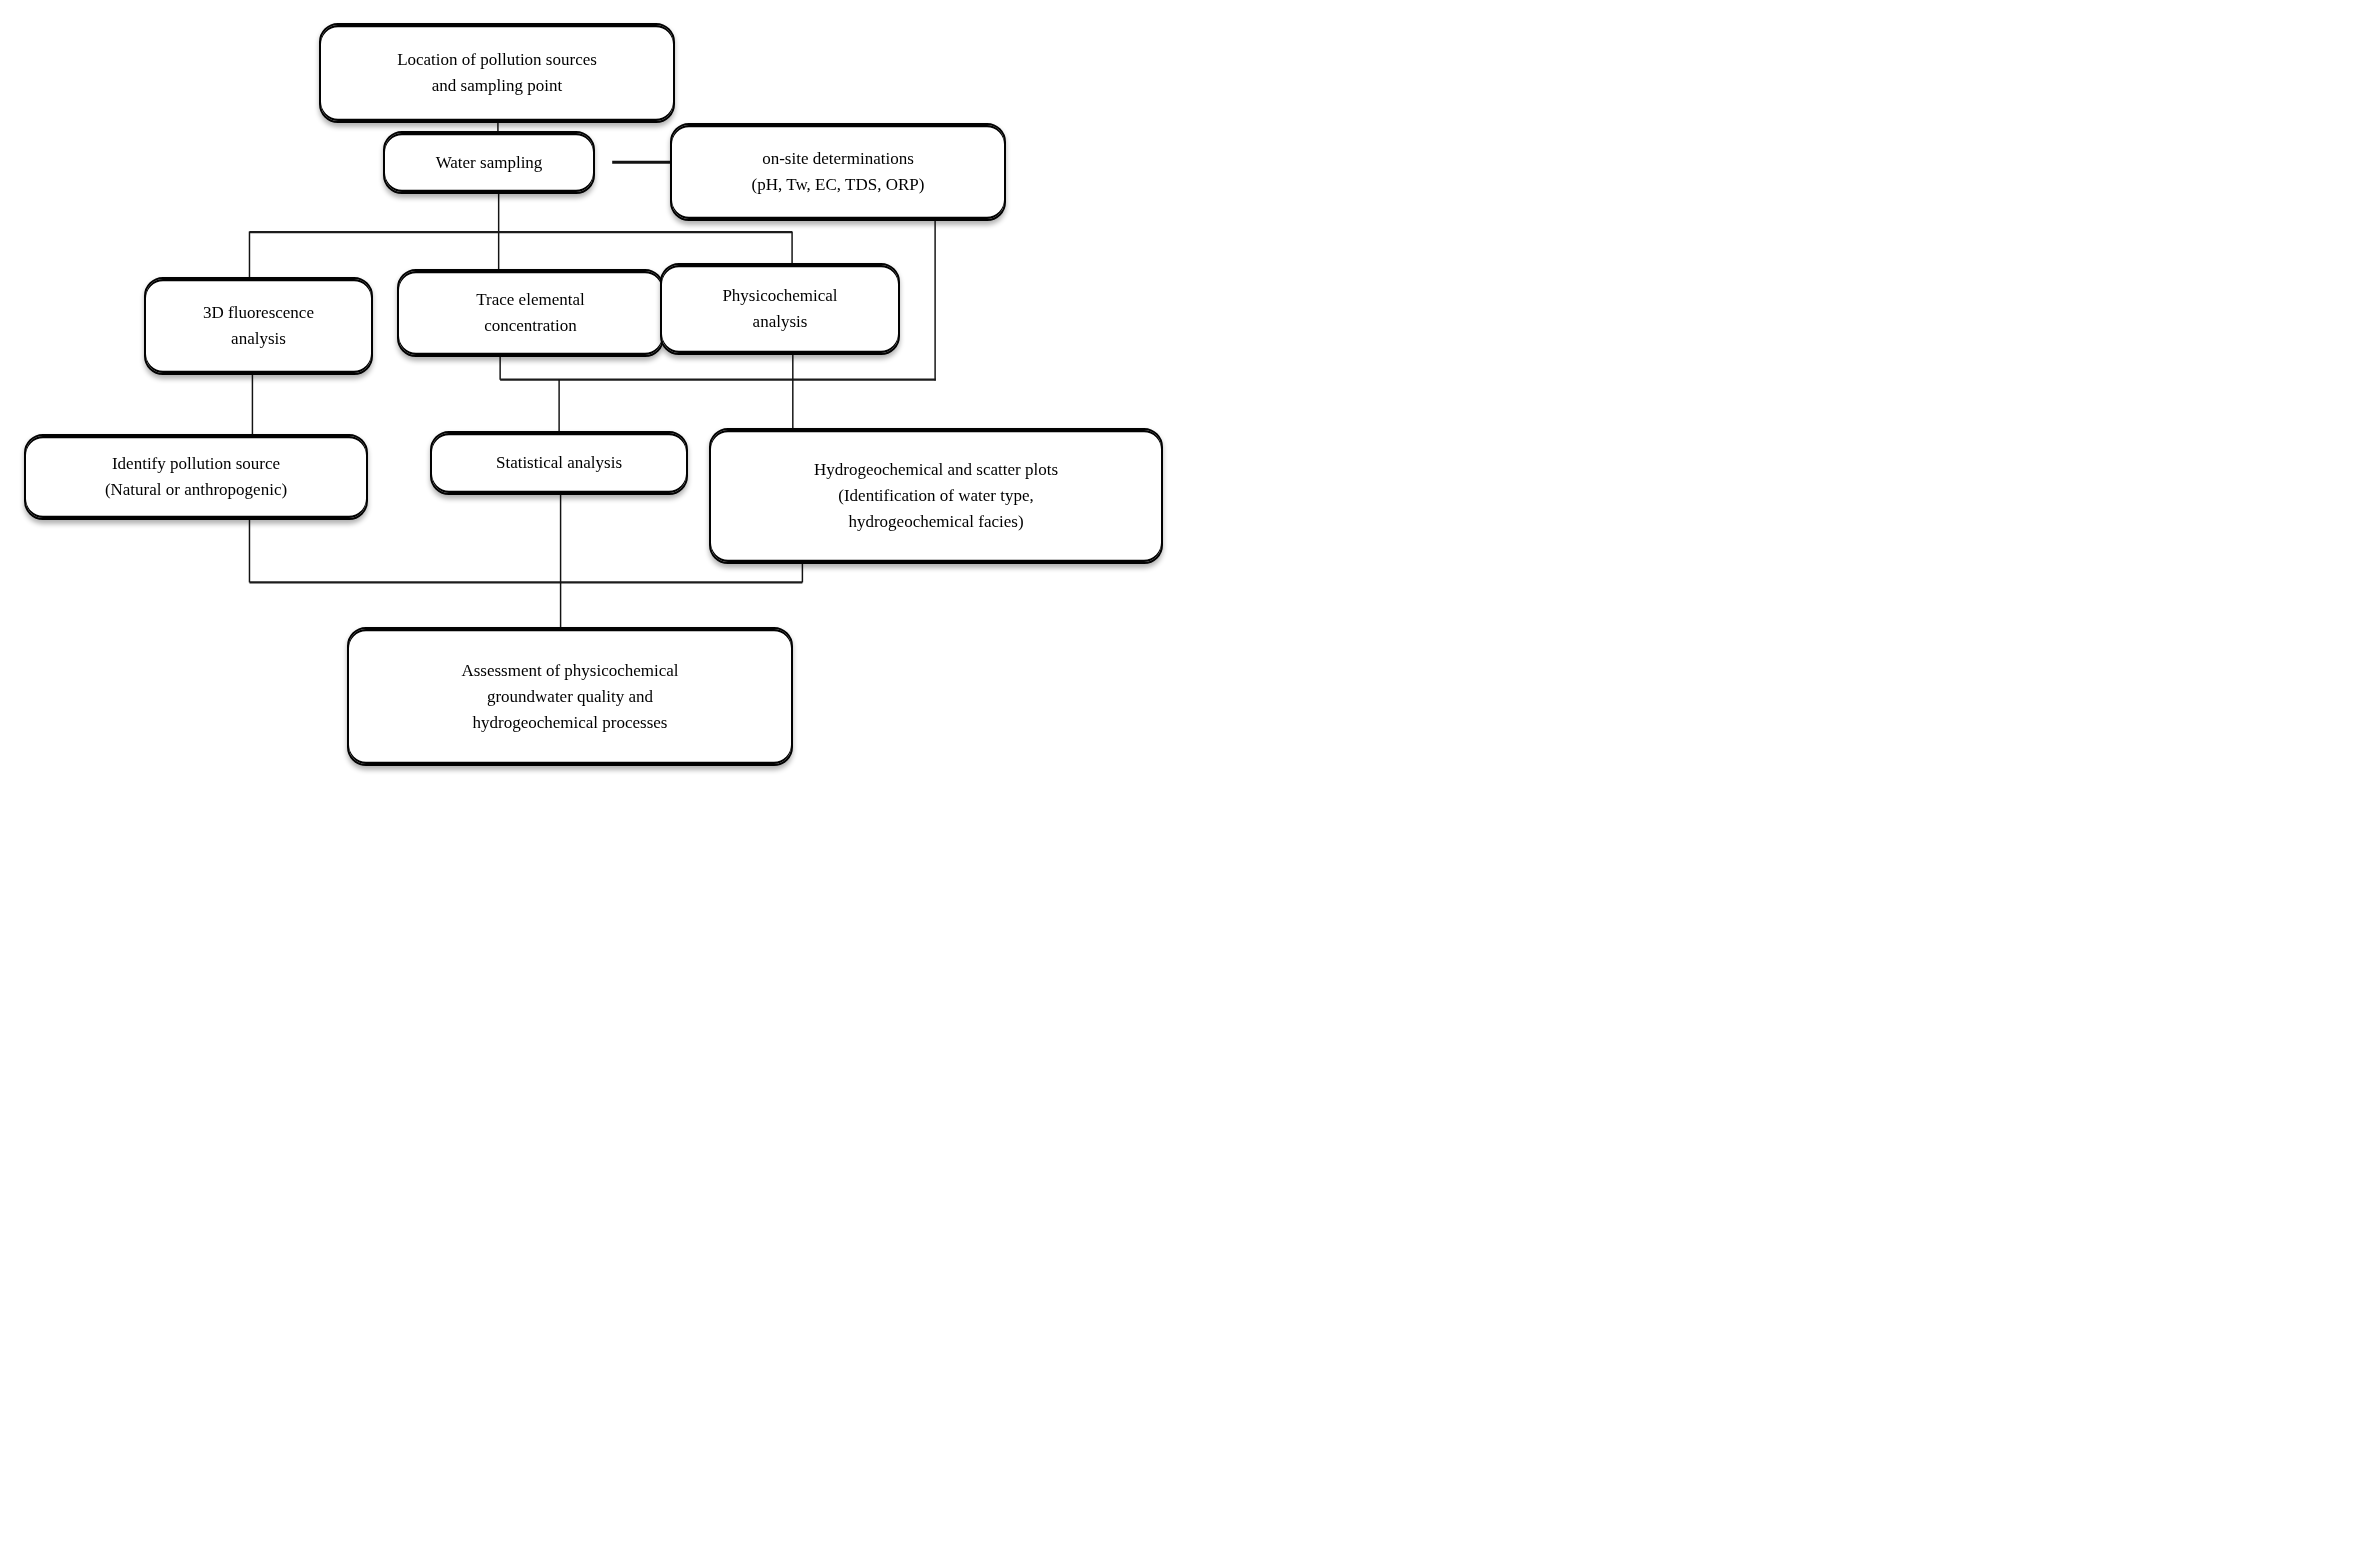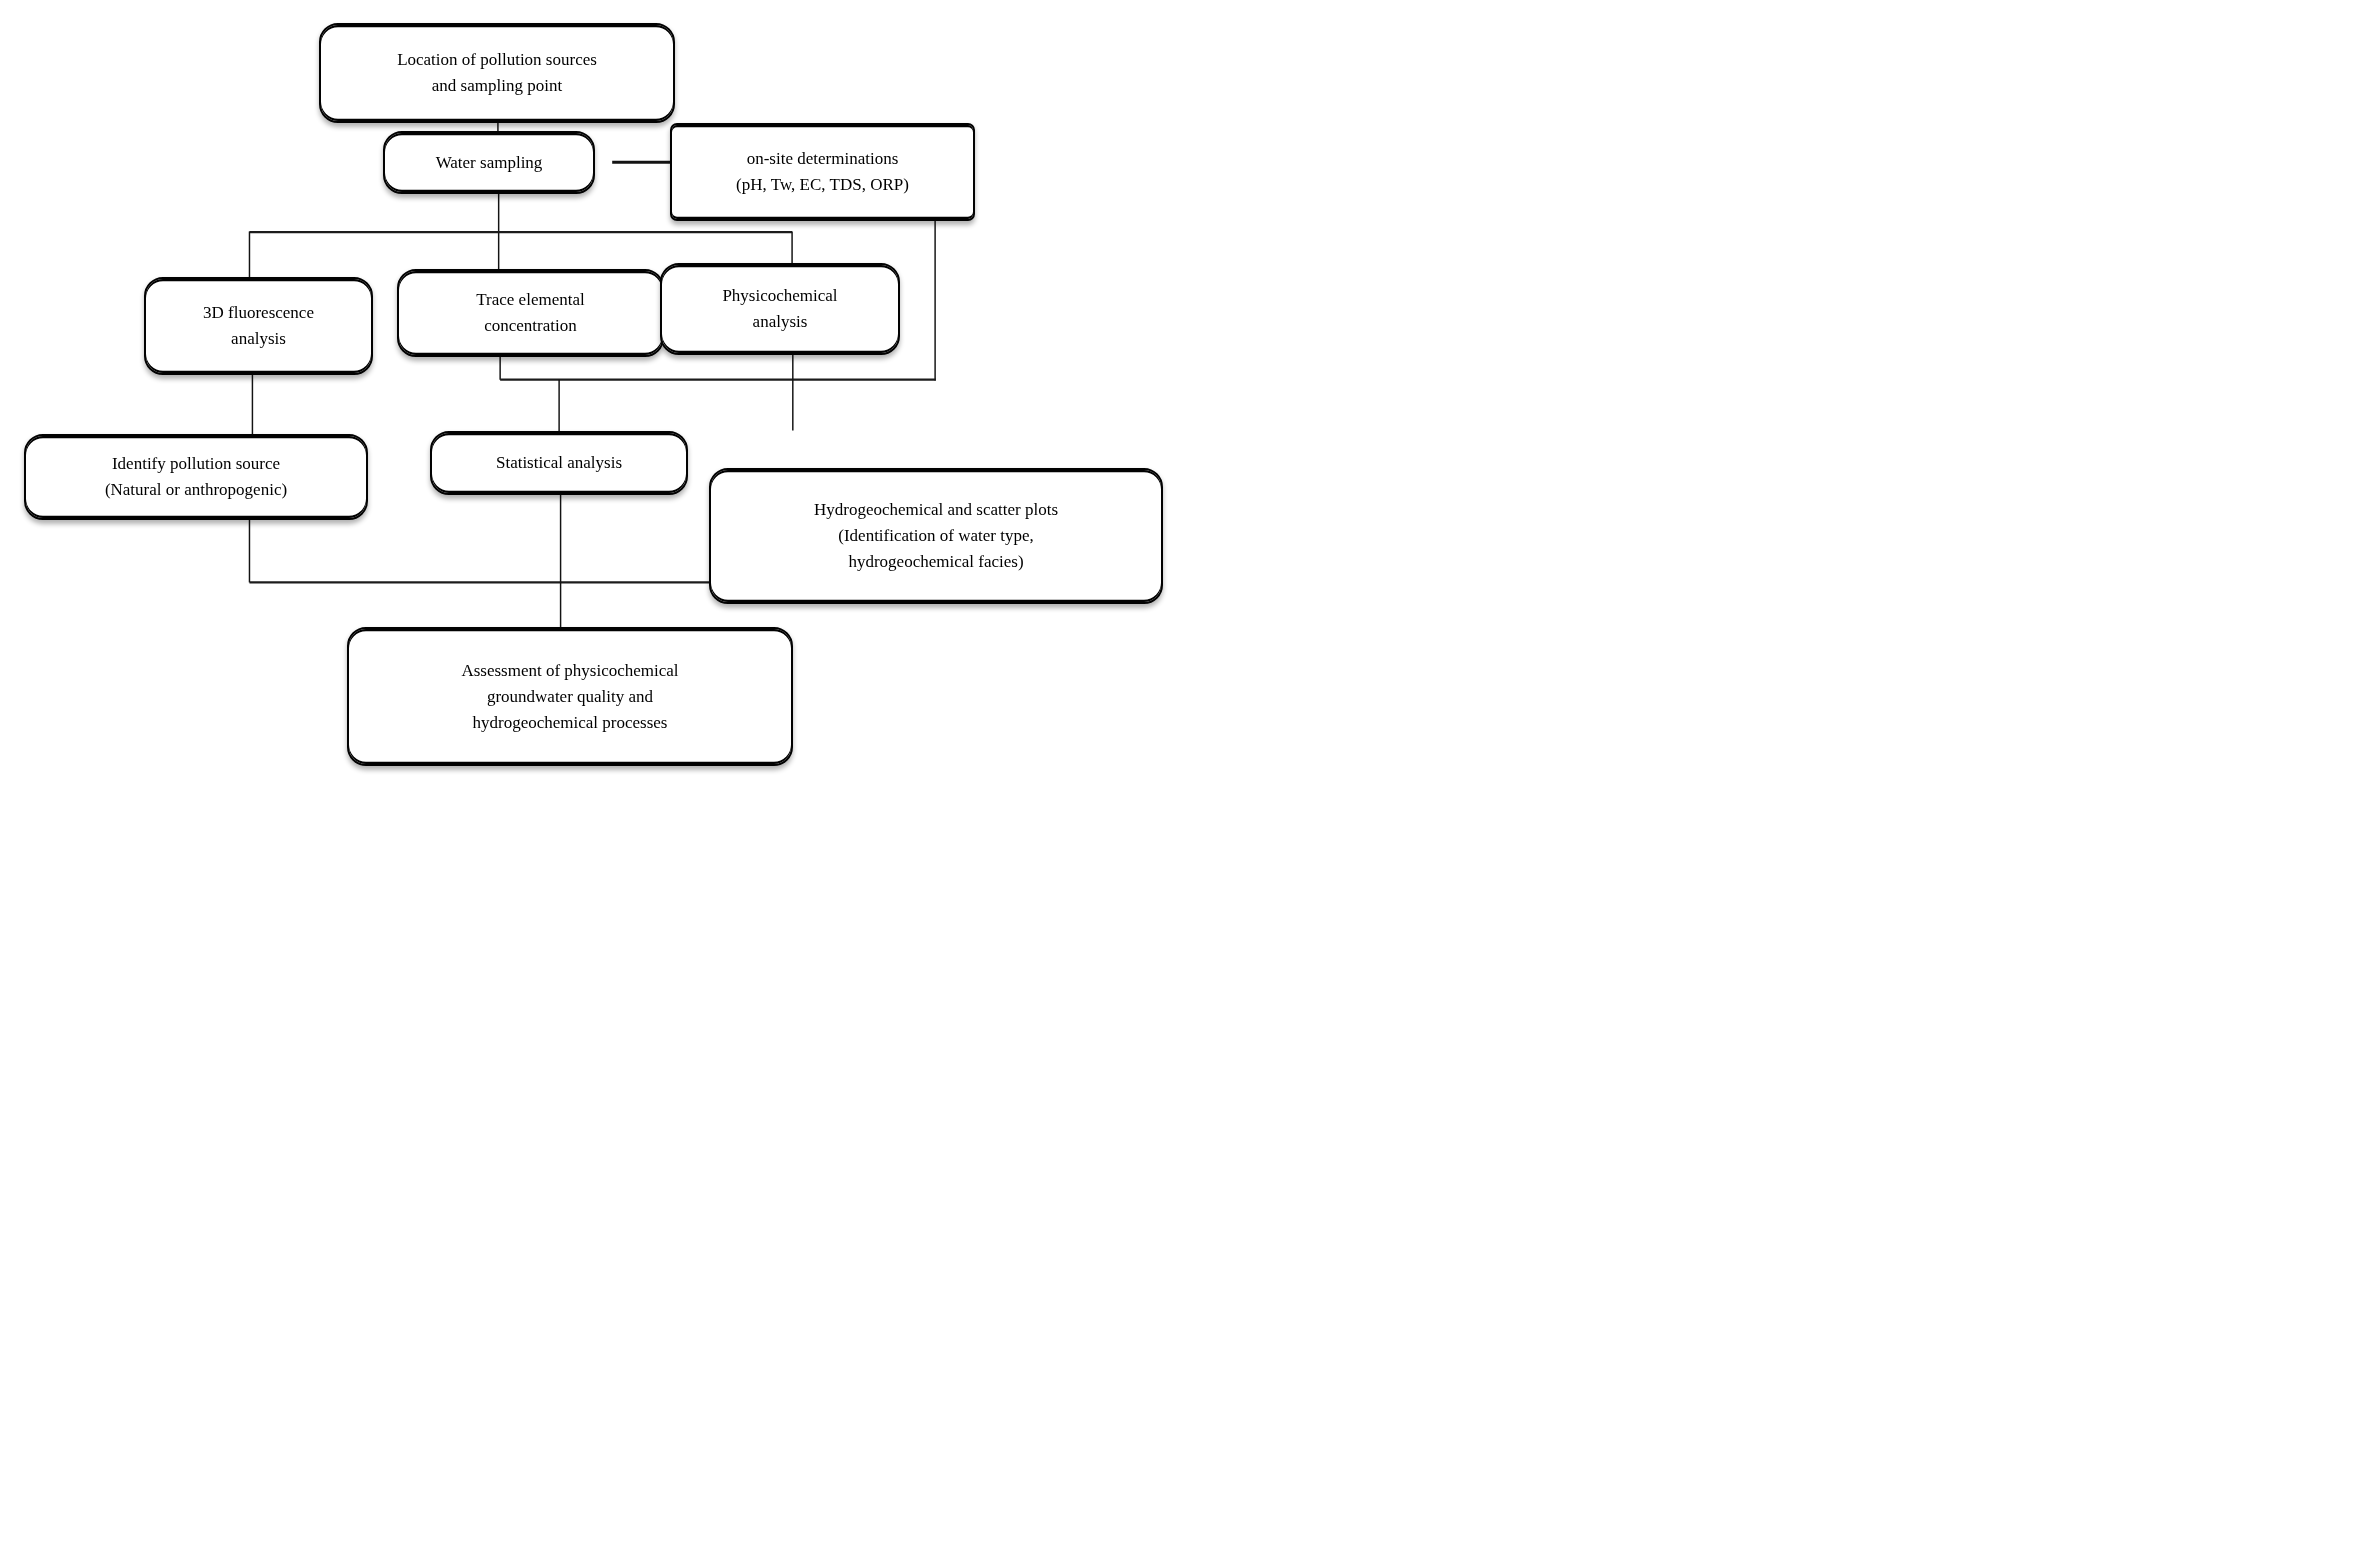--- a/index.html
+++ b/index.html
@@ -33,27 +33,27 @@
     display:flex;align-items:center;justify-content:center;
     text-align:center;
     color:var(--text-color);
     font-size:17px;line-height:26px;
     padding:4.4px 7.4px;
   }
   .node .lbl{white-space:pre-line;}
   
   #n-location {left:319px;top:14.7px; width:356px;height:100px;margin-top:8px;}
   #n-water    {left:383px;top:131px;width:212px;height:63px;}
-  #n-onsite   {left:670px;top:123px;width:305px;height:98px;border-radius:7px;}
+  #n-onsite   {left:670px;top:123px;width:336px;height:98px;}
   #n-fluor    {left:144px;top:277px;width:229px;height:98px;}
   #n-trace    {left:397px;top:269px;width:267px;height:88px;}
   #n-physico  {left:660px;top:263px;width:240px;height:92px;}
   #n-identify {left:24px; top:434px;width:344px;height:86px;}
   #n-stat     {left:430px;top:431px;width:258px;height:64px;}
-  #n-hydro    {left:709px;top:428px;width:454px;height:136px;margin-top:40px;}
+  #n-hydro    {left:709px;top:428px;width:454px;height:136px;}
   #n-assess   {left:347px;top:627px;width:446px;height:139px;}
 </style>
 </head>
 <body>
 
 <div class="canvas">
 
   <svg class="edges" viewBox="0 0 1612 1058" xmlns="http://www.w3.org/2000/svg">
     <line x1="675" y1="152" x2="675" y2="182"></line>
     <line class="thick" x1="830" y1="220" x2="912" y2="220"></line>

